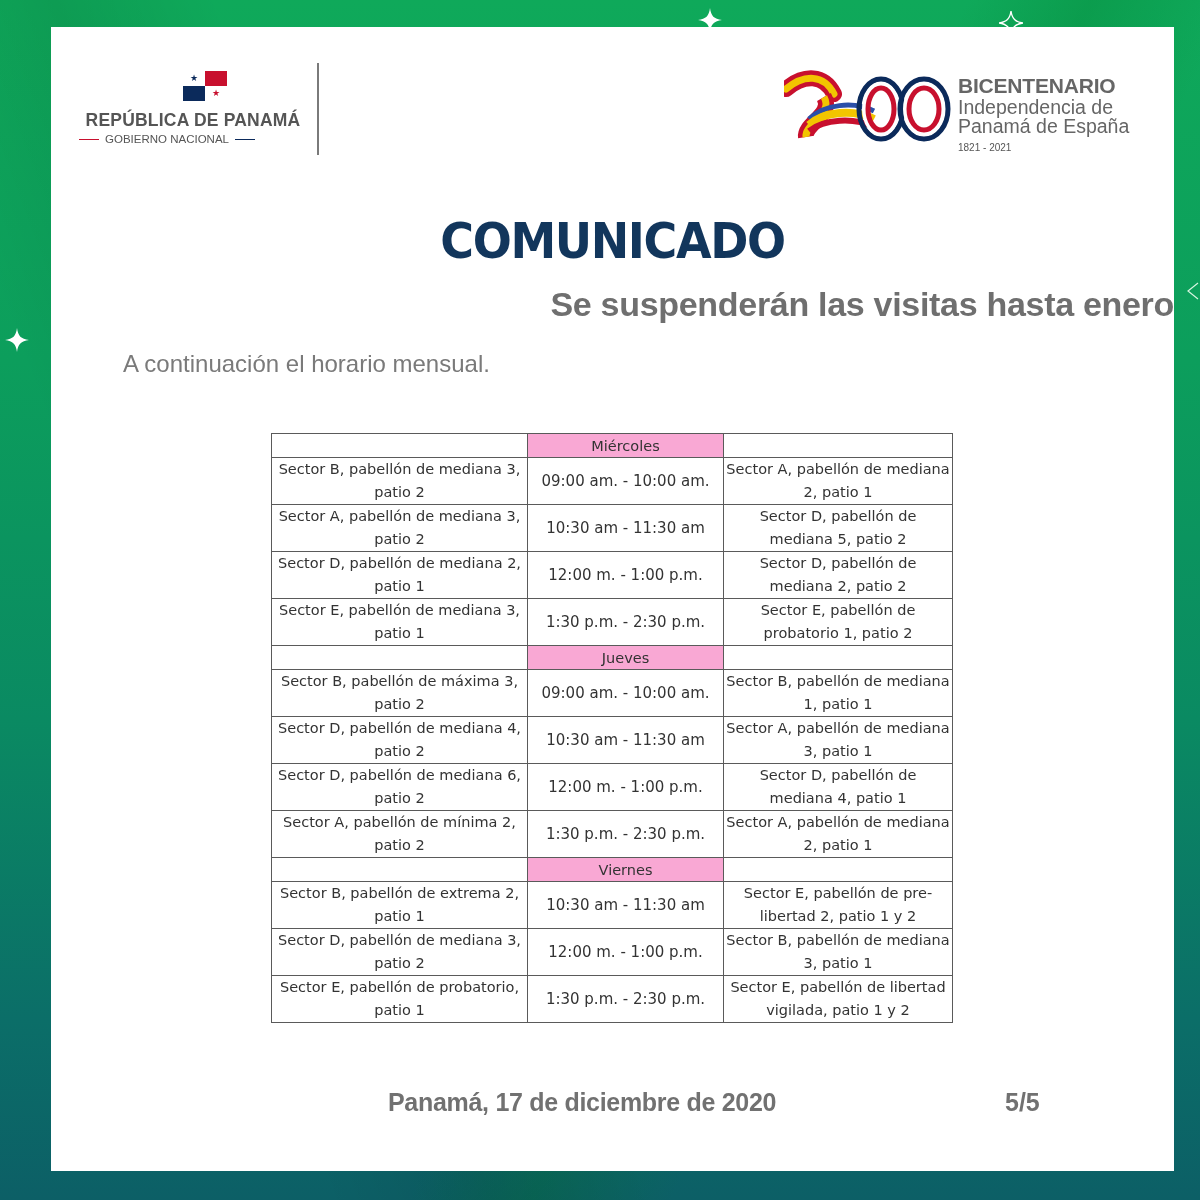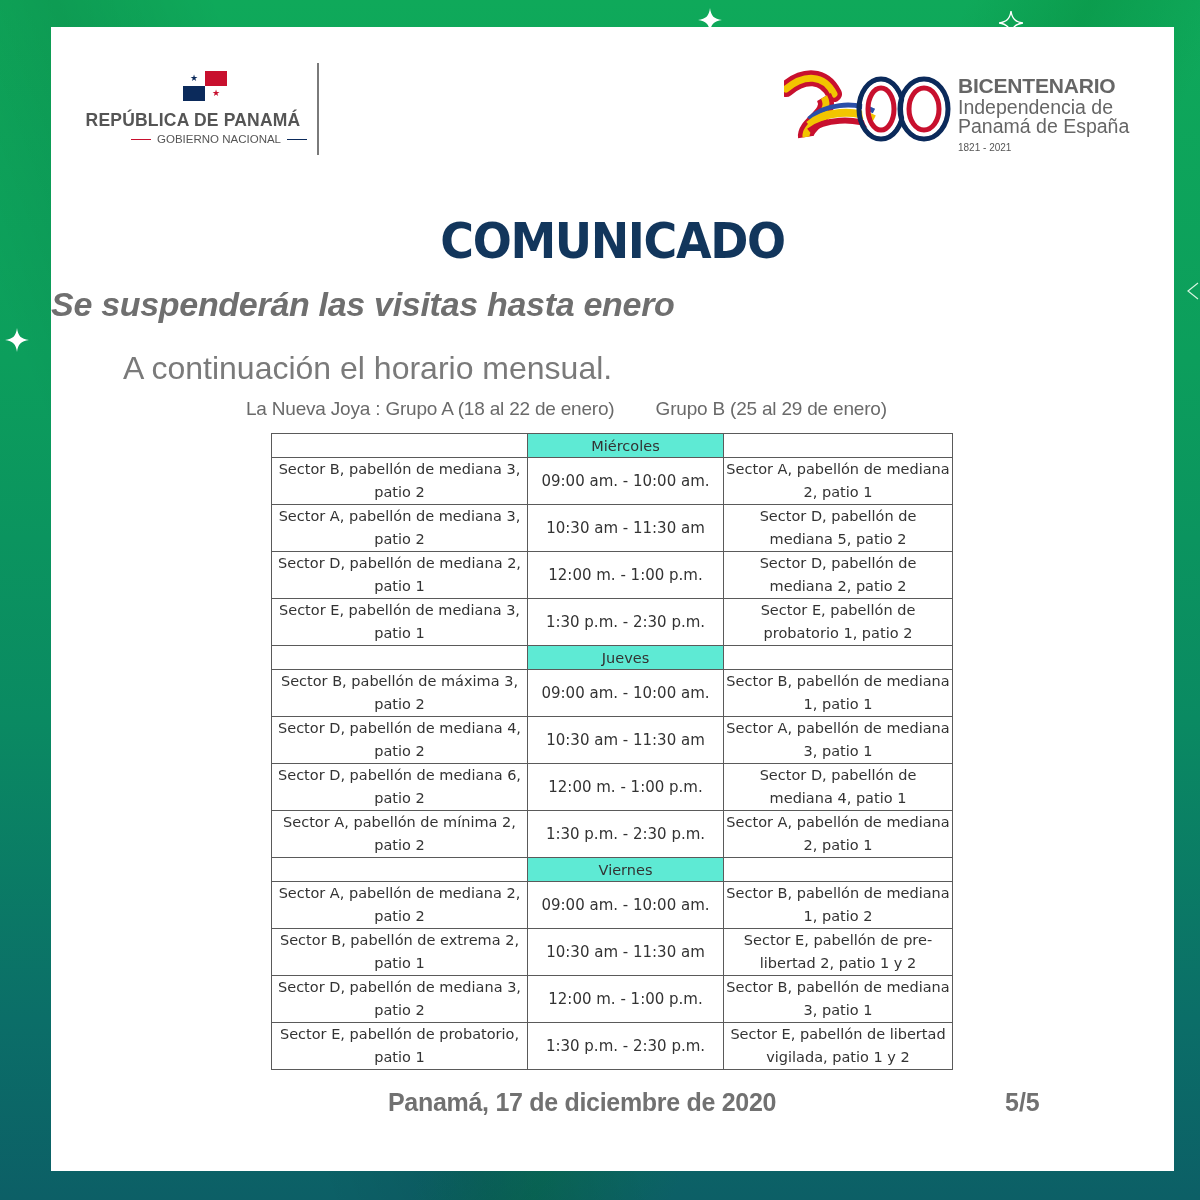--- a/index.html
+++ b/index.html
@@ -46,21 +46,21 @@
     }
     .flag .q1 .star { color: #0b2a5b; }
     .flag .q4 .star { color: #c8102e; }
     .gov-title {
       position: absolute; left: 0; top: 41px; width: 240px;
       font-size: 17.5px; font-weight: bold; color: #555555; letter-spacing: 0.2px;
       text-align: center;
     }
     .gov-sub {
       position: absolute; left: 0; top: 64px; width: 240px;
-      font-size: 11.5px; color: #555555; text-align: right;
+      font-size: 11.5px; color: #555555; text-align: left;
     }
     .gov-sub .dash { display: inline-block; width: 20px; height: 1px; background: #c8102e; vertical-align: middle; margin: 0 6px; }
     .gov-sub .dash.blue { background: #0b2a5b; }
 
     .v-divider {
       position: absolute; left: 266px; top: 36px; width: 2px; height: 92px; background: #7a7a7a;
     }
     .ministry {
       position: absolute; left: 299px; top: 60px;
     }
@@ -91,26 +91,26 @@
     }
 
     
     .title {
       position: absolute; left: 0; top: 185px; width: 1123px; text-align: center;
       font-family: "DejaVu Sans", sans-serif;
       font-size: 50px; font-weight: bold; color: #12365c; letter-spacing: -1.5px;
       transform: scaleX(0.92);
     }
     .subtitle {
-      position: absolute; left: 0; top: 258px; width: 1123px; text-align: left;
-      font-size: 34px; font-weight: bold; color: #6f6f6f; letter-spacing: -0.3px; font-style: italic;
+      position: absolute; left: 0; top: 258px; width: 1123px; text-align: right;
+      font-size: 34px; font-weight: bold; color: #6f6f6f; letter-spacing: -0.3px;
     }
     .intro {
       position: absolute; left: 72px; top: 323px;
-      font-size: 32px; color: #7a7a7a;
+      font-size: 24px; color: #7a7a7a;
     }
     .groups {
       position: absolute; left: 195px; top: 371px;
       font-size: 19px; color: #6a6a6a; letter-spacing: -0.2px;
     }
     .groups span { display: inline-block; }
     .groups .gb { margin-left: 36px; }
 
     
     .schedule {
@@ -122,21 +122,21 @@
     .schedule td {
       border: 1.5px solid #5a5a5a;
       text-align: center; vertical-align: middle;
       padding: 0 2px;
       line-height: 23px;
     }
     .schedule col.c1 { width: 256px; }
     .schedule col.c2 { width: 196px; }
     .schedule col.c3 { width: 229px; }
     .schedule tr.day td { height: 24px; line-height: 20px; }
-    .schedule tr.day td.dayname { background: #5eead4; color: #333333; }
+    .schedule tr.day td.dayname { background: #f9a8d4; color: #333333; }
     .schedule tr.slot td { height: 46.6px; }
     .schedule td.time { font-size: 15px; }
 
     .footer-date {
       position: absolute; left: 337px; top: 1061px;
       font-size: 25px; font-weight: bold; color: #717171; letter-spacing: -0.3px;
     }
     .footer-page {
       position: absolute; left: 954px; top: 1061px;
       font-size: 25px; font-weight: bold; color: #717171;
@@ -210,24 +210,20 @@
     </svg>
     <div class="bicent-title">BICENTENARIO</div>
     <div class="bicent-line l1">Independencia de</div>
     <div class="bicent-line l2">Panamá de España</div>
     <div class="bicent-years">1821 - 2021</div>
   </div>
 
   <div class="title">COMUNICADO</div>
   <div class="subtitle">Se suspenderán las visitas hasta enero</div>
   <div class="intro">A continuación el horario mensual.</div>
-  <div class="groups">
-    <span>La Nueva Joya : Grupo A (18 al 22 de enero)</span>
-    <span class="gb">Grupo B  (25 al 29 de enero)</span>
-  </div>
 
   <table class="schedule">
     <colgroup>
         <col class="c1">
         <col class="c2">
         <col class="c3">
       </colgroup>
     <tbody>
 
       <tr class="day">
@@ -281,25 +277,20 @@
         <td class="time">1:30 p.m. -  2:30 p.m.</td>
         <td>Sector A, pabellón de mediana 2, patio 1</td>
       </tr>
 
       <tr class="day">
         <td></td>
         <td class="dayname">Viernes</td>
         <td></td>
       </tr>
       <tr class="slot">
-        <td>Sector A, pabellón de mediana 2, patio 2</td>
-        <td class="time">09:00  am. - 10:00 am.</td>
-        <td>Sector B, pabellón de mediana 1, patio 2</td>
-      </tr>
-      <tr class="slot">
         <td>Sector B, pabellón de extrema 2, patio 1</td>
         <td class="time">10:30 am - 11:30 am</td>
         <td>Sector E, pabellón de pre-libertad 2, patio 1 y 2</td>
       </tr>
       <tr class="slot">
         <td>Sector D, pabellón de mediana 3, patio 2</td>
         <td class="time">12:00 m. - 1:00 p.m.</td>
         <td>Sector B, pabellón de mediana 3, patio 1</td>
       </tr>
       <tr class="slot">

